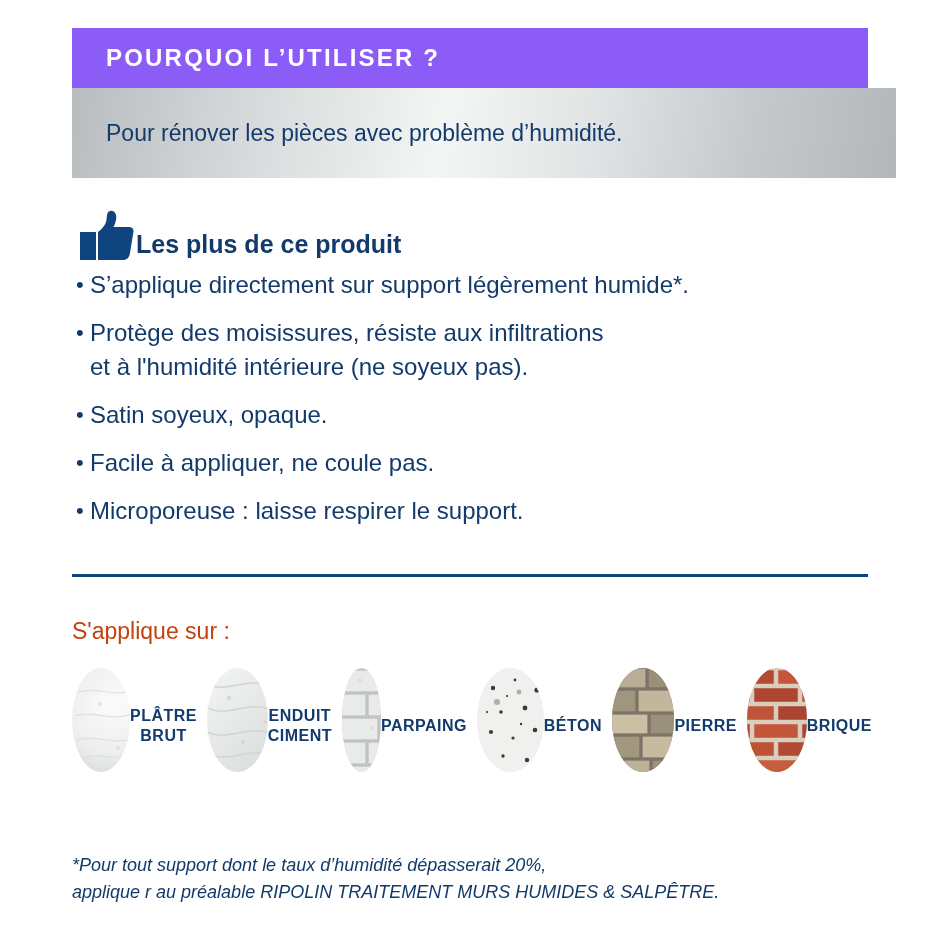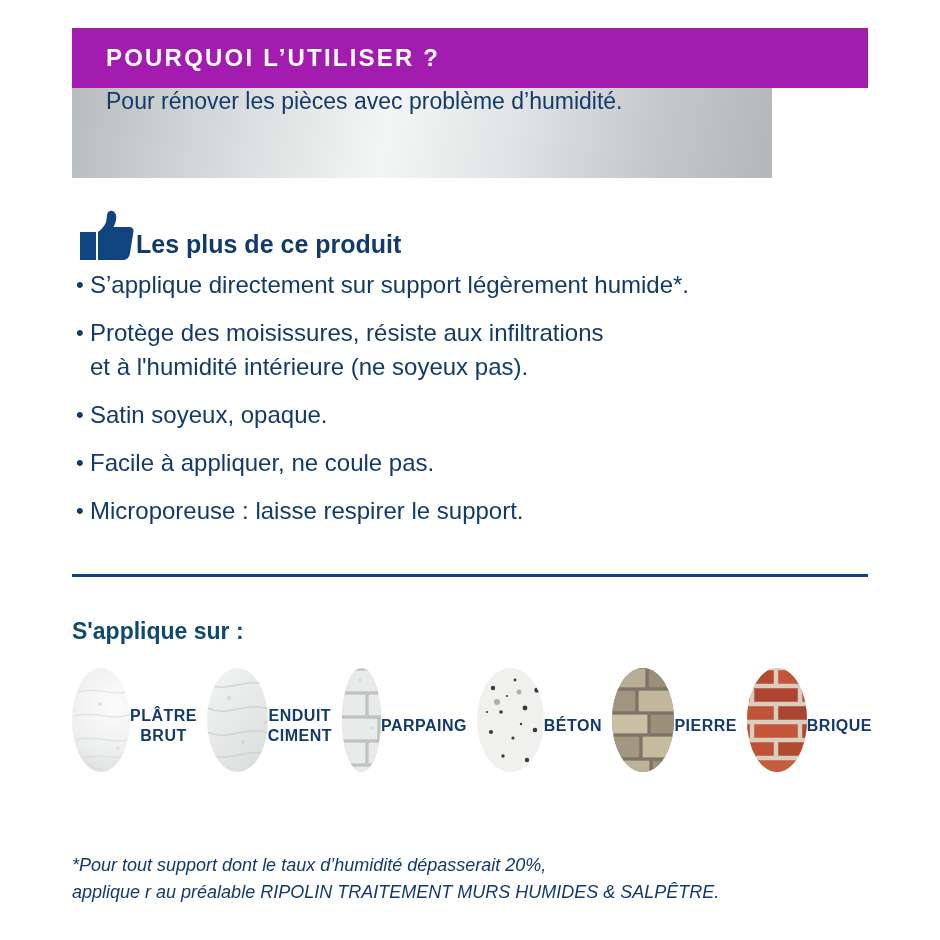--- a/index.html
+++ b/index.html
@@ -21,42 +21,42 @@
     box-sizing: border-box;
   }
 
   
   .header-band {
     position: absolute;
     left: 72px;
     top: 28px;
     width: 796px;
     height: 60px;
-    background: #a21caf;
+    background: #8b5cf6;
     display: flex;
     align-items: center;
   }
   .header-title {
     color: #ffffff;
     font-size: 24px;
     font-weight: bold;
     letter-spacing: 2.2px;
     padding-left: 34px;
   }
 
   
   .subtitle-band {
     position: absolute;
     left: 72px;
     top: 88px;
-    width: 700px;
+    width: 824px;
     height: 90px;
     background: linear-gradient(100deg, #b9bcbe 0%, #d2d5d6 18%, #f4f5f5 45%, #e2e4e5 62%, #c6c9cb 82%, #b3b7b9 100%);
     display: flex;
-    align-items: flex-start;
+    align-items: center;
   }
   .subtitle-text {
     font-size: 23px;
     color: #123a6b;
     padding-left: 34px;
     font-weight: 400;
   }
 
   
   .adv-head {
@@ -113,22 +113,22 @@
     height: 3px;
     background: #10447e;
   }
 
   
   .supports-title {
     position: absolute;
     left: 72px;
     top: 618px;
     font-size: 23px;
-    font-weight: bold;
-    color: #0c4a6e;
+    font-weight: normal;
+    color: #c2410c;
   }
   .supports-row {
     position: absolute;
     left: 72px;
     top: 668px;
     width: 800px;
     display: flex;
     justify-content: space-between;
   }
   .support {

